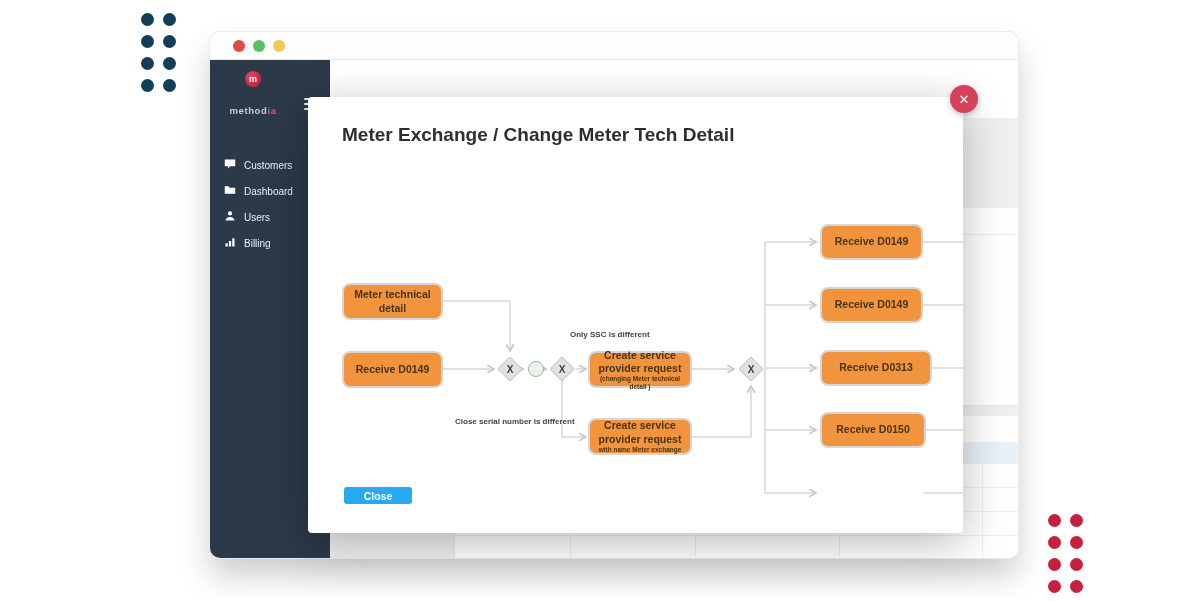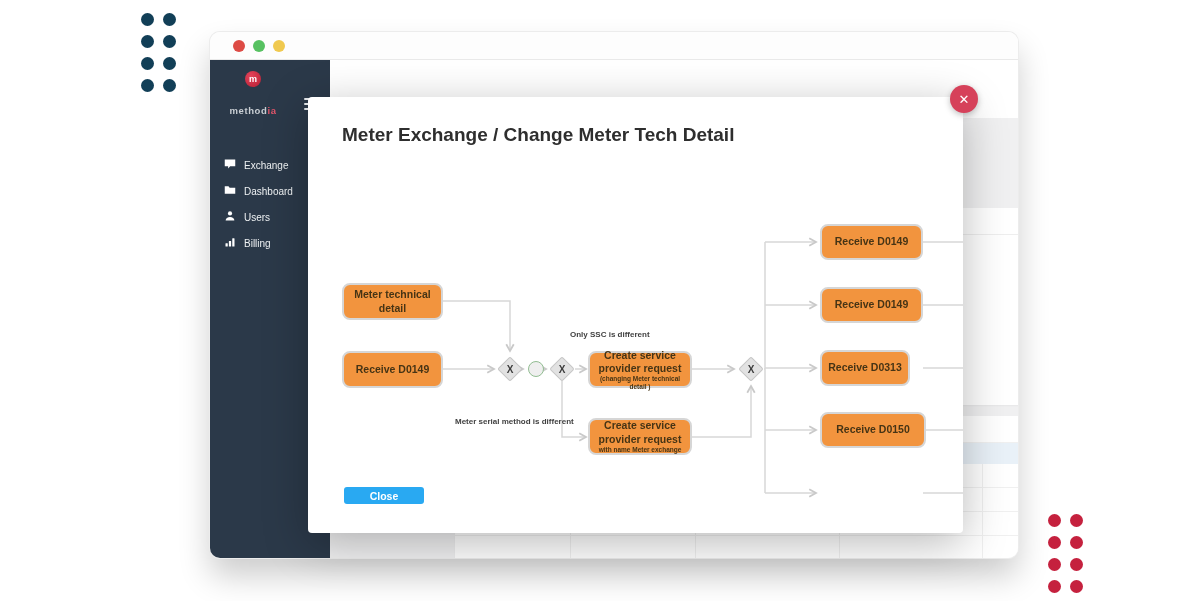--- a/index.html
+++ b/index.html
@@ -71,21 +71,21 @@
   .gateway { position:absolute; width:26px; height:26px; }
   .gw-shape { position:absolute; left:4px; top:4px; width:18px; height:18px; background:#e2e2e2;
               border:1px solid #c6c6c6; border-radius:2px; transform:rotate(45deg); }
   .gw-sym { position:absolute; inset:0; display:flex; align-items:center; justify-content:center;
             font-size:10px; font-weight:700; color:#3c3c3c; }
 
   .event { position:absolute; width:16px; height:16px; border-radius:50%; background:#efefef; border:1.5px solid #92bd92; }
 
   .anno { position:absolute; font-size:8px; font-weight:600; color:#3f3f3f; white-space:nowrap; }
 
-  .close-btn { position:absolute; left:36px; top:390px; width:80px; height:17px; background:#29a9f2; color:#fff;
+  .close-btn { position:absolute; left:36px; top:390px; width:68px; height:17px; background:#29a9f2; color:#fff;
                font-size:10.5px; font-weight:600; border:none; border-radius:3px; cursor:pointer;
                display:flex; align-items:center; justify-content:center; font-family:inherit; }
 
   .close-x { position:absolute; left:950px; top:85px; width:28px; height:28px; border-radius:50%;
              background:#d6415a; color:#fff; font-size:13px; font-weight:700; cursor:pointer;
              display:flex; align-items:center; justify-content:center; box-shadow:0 2px 6px rgba(0,0,0,.25); }
 </style>
 </head>
 <body>
 
@@ -154,21 +154,21 @@
             <i></i>
           </div>
 
         <div class="nav">
           <div class="nav-item">
             <span>
               <svg viewBox="0 0 16 16" width="12" height="12" fill="#ffffff">
                   <path d="M1 2h14v9H8.2L5.5 14v-3H1z"></path>
                 </svg>
             </span>
-            <span class="nav-label">Exchange</span>
+            <span class="nav-label">Customers</span>
           </div>
           <div class="nav-item">
             <span>
               <svg viewBox="0 0 16 16" width="12" height="12" fill="#ffffff">
                   <path d="M1 3h5l1.5 2H15v8H1z"></path>
                 </svg>
             </span>
             <span class="nav-label">Dashboard</span>
           </div>
           <div class="nav-item">
@@ -222,21 +222,21 @@
         <path d="M457,396 H508" marker-end="url(#arr)"></path>
         <path d="M615,145 H655"></path>
         <path d="M615,208 H655"></path>
         <path d="M615,271 H655"></path>
         <path d="M615,333 H655"></path>
         <path d="M615,396 H655"></path>
       </g>
     </svg>
 
     <div class="anno" style="left:262px; top:233px">Only SSC is different</div>
-    <div class="anno" style="left:147px; top:320px">Meter serial method is different</div>
+    <div class="anno" style="left:147px; top:320px">Close serial number is different</div>
 
     <div class="task" style="left:34px; top:186px; width:101px; height:37px">
       <span>Meter technical detail</span>
     </div>
     <div class="task" style="left:34px; top:254px; width:101px; height:37px">
       <span>Receive D0149</span>
     </div>
     <div class="task" style="left:280px; top:254px; width:104px; height:37px">
       <span>Create service provider request</span>
       <span class="sub">(changing Meter technical detail )</span>
@@ -244,21 +244,21 @@
     <div class="task" style="left:280px; top:321px; width:104px; height:37px">
       <span>Create service provider request</span>
       <span class="sub">with name Meter exchange</span>
     </div>
     <div class="task" style="left:512px; top:127px; width:103px; height:36px">
       <span>Receive D0149</span>
     </div>
     <div class="task" style="left:512px; top:190px; width:103px; height:36px">
       <span>Receive D0149</span>
     </div>
-    <div class="task" style="left:512px; top:253px; width:90px; height:36px">
+    <div class="task" style="left:512px; top:253px; width:112px; height:36px">
       <span>Receive D0313</span>
     </div>
     <div class="task" style="left:512px; top:315px; width:106px; height:36px">
       <span>Receive D0150</span>
     </div>
 
     <div class="gateway" style="left:189px; top:259px">
       <span class="gw-shape"></span>
         <span class="gw-sym">X</span>
     </div>

